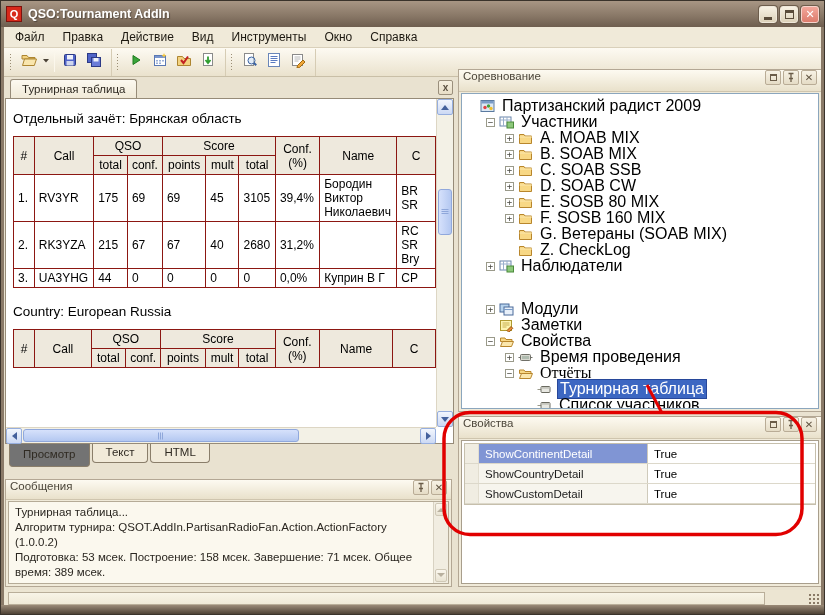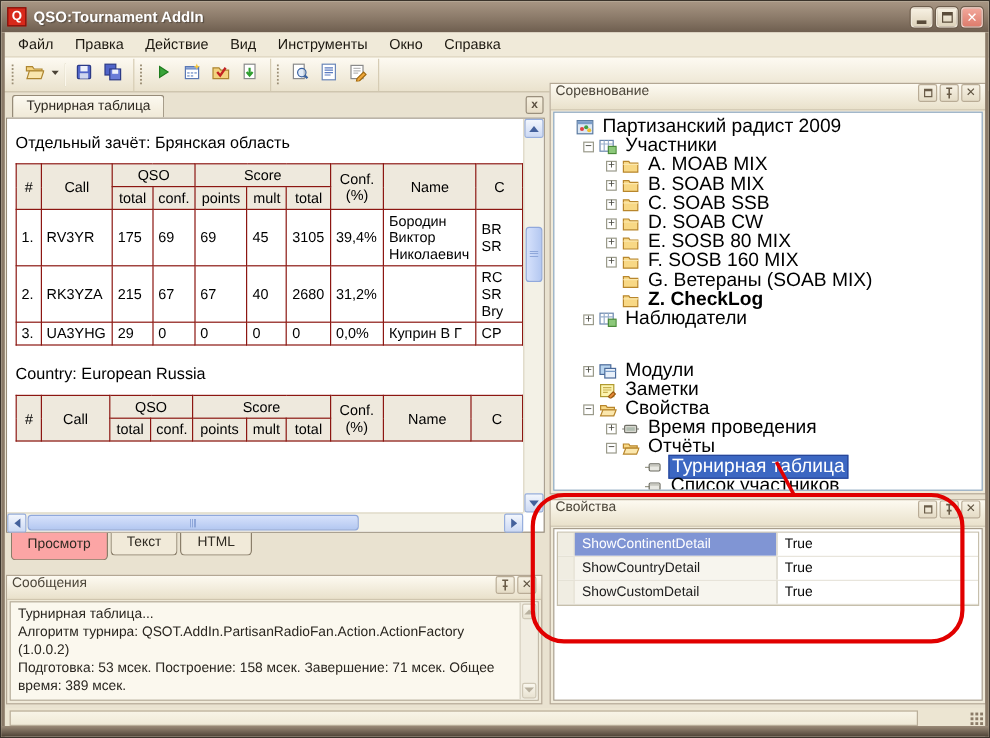--- a/index.html
+++ b/index.html
@@ -80,21 +80,21 @@
     background:linear-gradient(90deg,#d6e1fb,#b4c8f1);}
   .sb-thumb-h{position:absolute;top:1px;height:13px;border:1px solid #90a8dc;border-radius:3px;
     background:linear-gradient(#d6e1fb,#b4c8f1);}
   .thumb-grip{position:absolute;left:50%;top:50%;transform:translate(-50%,-50%);
     width:7px;height:6px;background:repeating-linear-gradient(#8fa7da 0 1px,transparent 1px 2px);}
   .thumb-grip.h{width:6px;height:7px;background:repeating-linear-gradient(90deg,#8fa7da 0 1px,transparent 1px 2px);}
   
   .bottom-tabs{position:absolute;left:0;bottom:0;height:27px;right:0;display:flex;align-items:flex-start;padding-left:4px;gap:2px;}
   .btab{border:1px solid #8a7e6a;border-top:none;border-radius:0 0 4px 4px;background:#f1ead9;
     font-size:11.5px;color:#2f2a22;padding:2px 13px 3px 13px;height:19px;}
-  .btab.active{background:#fca5a5;height:23px;padding-top:4px;}
+  .btab.active{background:#737373;height:23px;padding-top:4px;}
   
   .msg-panel{left:4px;top:478px;width:447px;height:108px;}
   .msg-content{position:absolute;left:2px;right:2px;top:21px;bottom:2px;background:#fbf8ee;
     border:1px solid #b5ab97;}
   .msg-text{position:absolute;left:0;top:0;right:15px;bottom:0;padding:3px 6px;font-size:11.5px;
     color:#2a2620;line-height:1.3;overflow:hidden;}
   .msg-sb{position:absolute;right:0;top:0;bottom:0;width:15px;background:#f1ede1;border-left:1px solid #d8d2c2;}
   .msg-sb .dis{position:absolute;left:1px;width:12px;height:13px;border:1px solid #cfc8b6;border-radius:2px;
     background:linear-gradient(#faf7ee,#e9e3d2);display:flex;align-items:center;justify-content:center;}
   .arr.dis-up{border-bottom:4px solid #b8b09e;margin-top:-3px;}
@@ -327,21 +327,21 @@
                   <td>2680</td>
                   <td>31,2%</td>
                   <td></td>
                   <td>RC
 SR
 Bry</td>
                 </tr>
                 <tr>
                   <td>3.</td>
                   <td>UA3YHG</td>
-                  <td>29</td>
+                  <td>44</td>
                   <td>0</td>
                   <td>0</td>
                   <td>0</td>
                   <td>0</td>
                   <td>0,0%</td>
                   <td>Куприн В Г</td>
                   <td>СР</td>
                 </tr>
               </tbody>
             </table>
@@ -548,21 +548,21 @@
         <div class="tree-row" style="padding-left: 43px;">
           <span class="exp-space"></span>
           <span class="tree-icon">
             <svg width="15" height="14">
               <path d="M1.5 3.5h4.5l1 1.5h6.5v7.5H1.5z" fill="#f8d885" stroke="#b8862c"></path>
               <path d="M1.5 6h12.5" stroke="#fbe7ad"></path>
             </svg>
           </span>
           <span class="tree-label">G. Ветераны (SOAB MIX)</span>
         </div>
-        <div class="tree-row" style="padding-left: 43px; font-weight: bold;">
+        <div class="tree-row" style="padding-left: 43px;">
           <span class="exp-space"></span>
           <span class="tree-icon">
             <svg width="15" height="14">
               <path d="M1.5 3.5h4.5l1 1.5h6.5v7.5H1.5z" fill="#f8d885" stroke="#b8862c"></path>
               <path d="M1.5 6h12.5" stroke="#fbe7ad"></path>
             </svg>
           </span>
           <span class="tree-label">Z. CheckLog</span>
         </div>
         <div class="tree-row" style="padding-left: 24px;">
@@ -612,21 +612,21 @@
           <span class="expander" data-g="+"></span>
           <span class="tree-icon">
             <svg width="15" height="14">
               <rect x="2.5" y="4.5" width="10" height="6" rx="1" fill="#d8d8d0" stroke="#707068"></rect>
               <rect x="4" y="6" width="7" height="3" fill="#b0bcb0"></rect>
               <path d="M0.5 7.5H2.5M12.5 7.5h2" stroke="#707068"></path>
             </svg>
           </span>
           <span class="tree-label">Время проведения</span>
         </div>
-        <div class="tree-row" style="padding-left: 43px;">
+        <div class="tree-row" style="padding-left: 43px; font-family: Liberation Serif, serif;">
           <span class="expander" data-g="−"></span>
           <span class="tree-icon">
             <svg width="15" height="14">
               <path d="M1.5 4h4.5l1 1.5h6v2H1.5z" fill="#f8d885" stroke="#b8862c"></path>
               <path d="M1.5 12.5L3.5 7.5h11l-2 5z" fill="#fbe7ad" stroke="#b8862c"></path>
             </svg>
           </span>
           <span class="tree-label">Отчёты</span>
         </div>
         <div class="tree-row" style="padding-left: 62px;">

